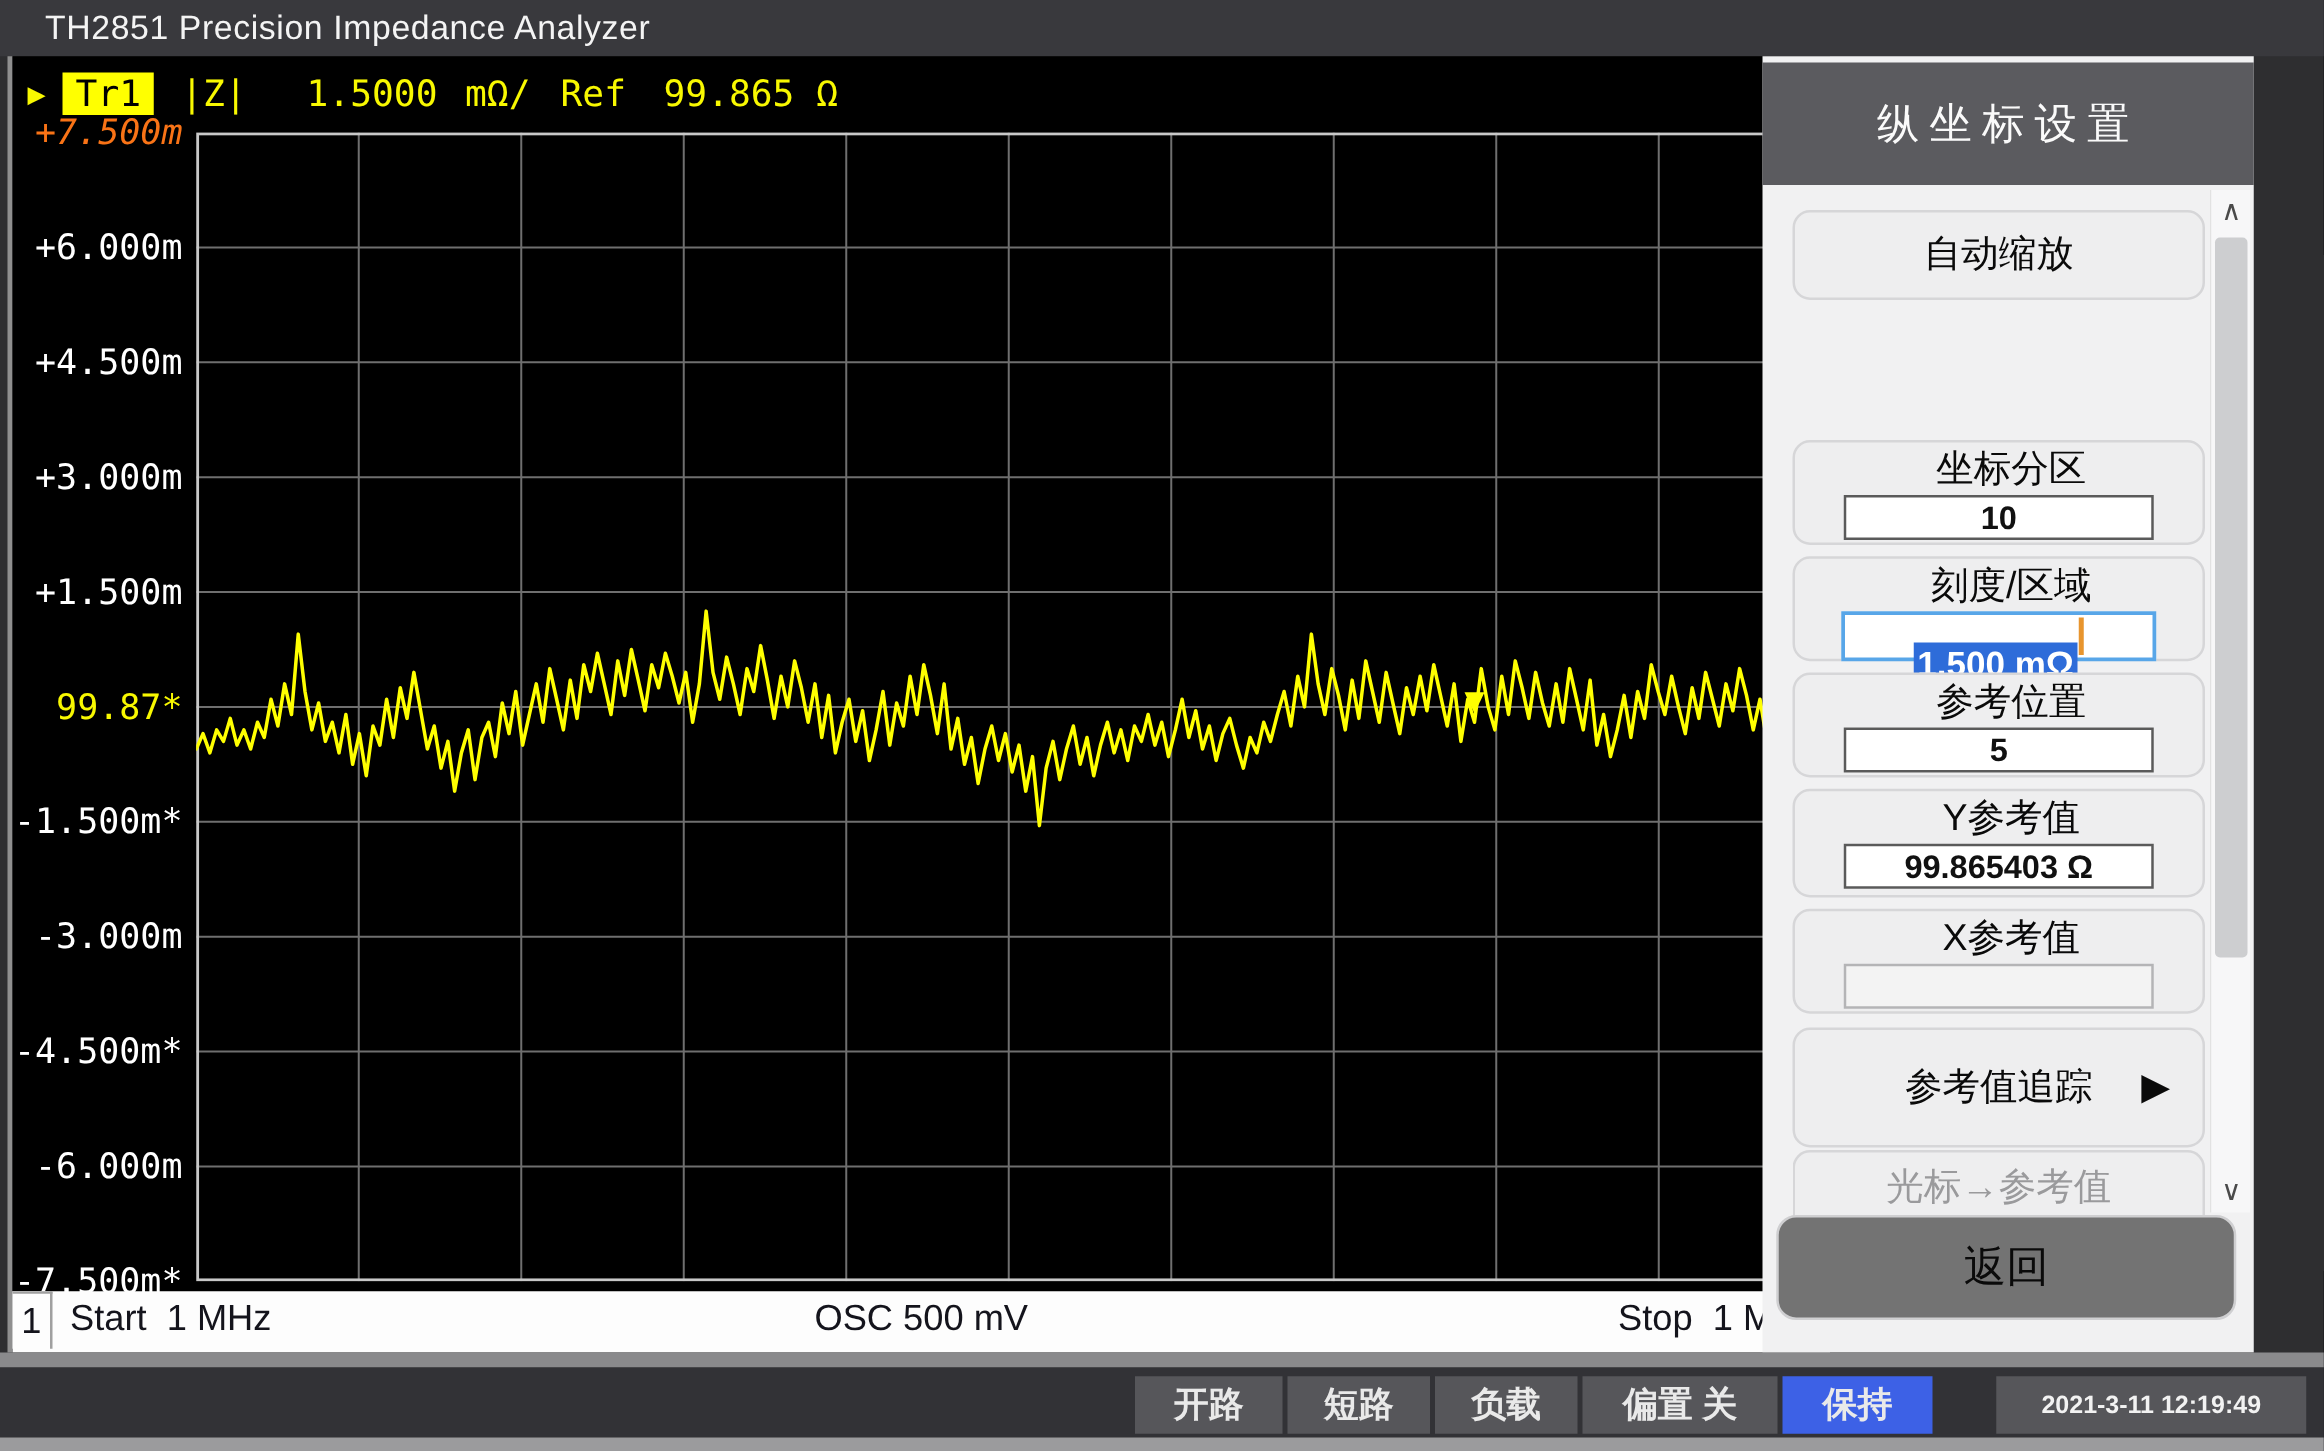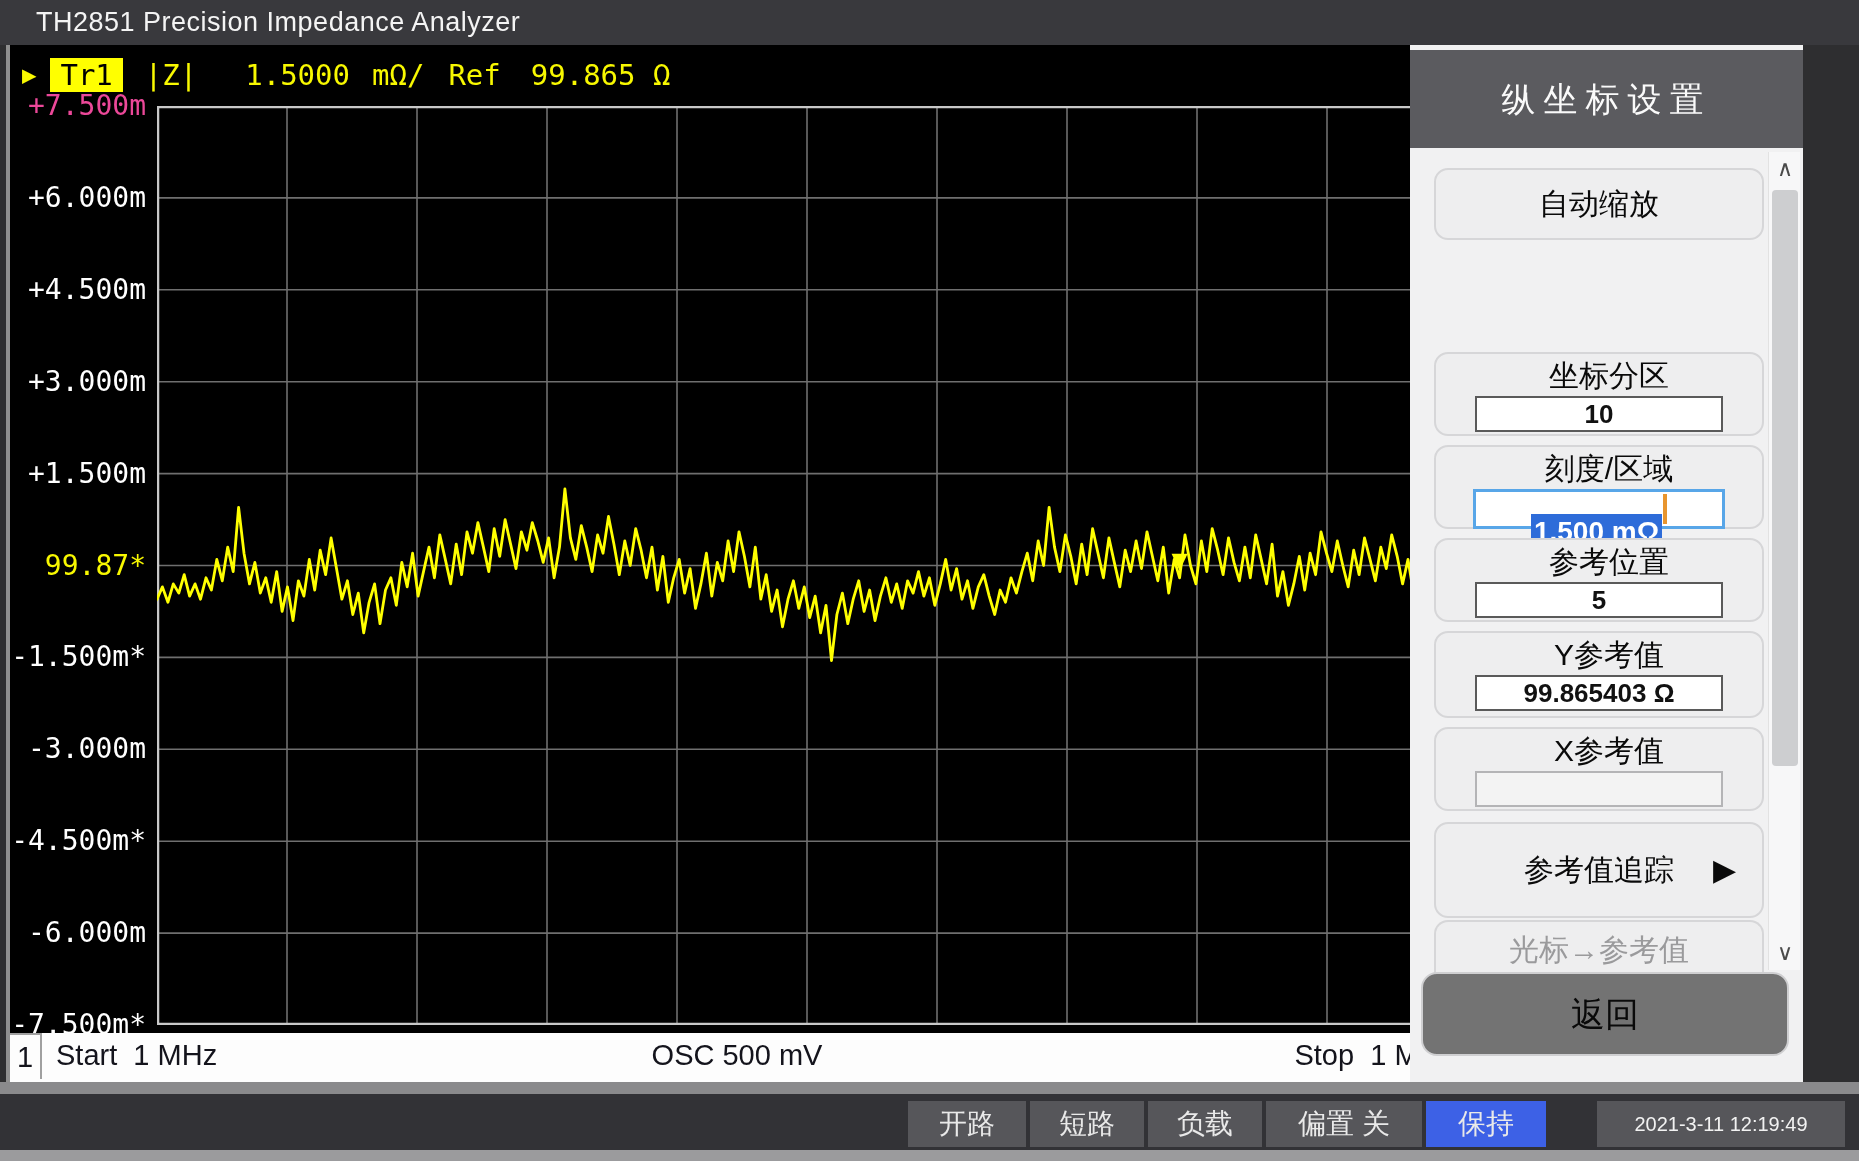--- a/index.html
+++ b/index.html
@@ -108,21 +108,21 @@
   }
   .sb-up, .sb-down {
     position:absolute; left:0; width:32px; height:34px; text-align:center;
     color:#4a4a4a; font-size:22px; line-height:34px; cursor:pointer;
   }
   .sb-up { top:0; } .sb-down { bottom:0; }
   .sb-thumb { position:absolute; left:3px; top:38px; width:26px; height:576px;
     background:#cdced0; border-radius:4px; }
   
   .divider { position:absolute; left:0; top:1082px; width:1859px; height:12px; background:#8a8a8c; }
-  .bottom-bar { position:absolute; left:0; top:1094px; width:1859px; height:56px; background:#323236; }
+  .bottom-bar { position:absolute; left:0; top:1094px; width:1859px; height:56px; background:#323236;font-weight:bold; }
   #status-buttons { position:absolute; left:908px; top:7px; display:flex; gap:4px; }
   .sbtn {
     height:46px; line-height:46px; text-align:center; background:#56565a;
     color:#e9e9e9; font-size:28px; white-space:pre; cursor:pointer;
   }
   .datetime {
     position:absolute; left:1597px; top:7px; width:248px; height:46px; line-height:46px;
     background:#56565a; color:#f2f2f2; font-size:20px; text-align:center;
   }
   .footer-strip { position:absolute; left:0; top:1150px; width:1859px; height:11px; background:#9b9b9d; }
@@ -141,21 +141,21 @@
     <span class="cursor">▶</span>
     <span class="badge">Tr1</span>
     <span class="ti-zparam">|Z|</span>
     <span class="ti-scale">1.5000</span>
     <span class="ti-unit">mΩ/</span>
     <span class="ti-ref">Ref</span>
     <span class="ti-refval">99.865 Ω</span>
   </div>
 
   <div id="y-labels">
-      <div class="ylab" style="top: -15px; color: #ec4899;">+7.500m</div>
+      <div class="ylab" style="top: -15px; color: #f97316; font-style: italic;">+7.500m</div>
       <div class="ylab" style="top: 76.9px; color: rgb(255, 255, 255);">+6.000m</div>
       <div class="ylab" style="top: 168.8px; color: rgb(255, 255, 255);">+4.500m</div>
       <div class="ylab" style="top: 260.7px; color: rgb(255, 255, 255);">+3.000m</div>
       <div class="ylab" style="top: 352.6px; color: rgb(255, 255, 255);">+1.500m</div>
       <div class="ylab" style="top: 444.5px; color: rgb(248, 248, 0);">99.87*</div>
       <div class="ylab" style="top: 536.4px; color: rgb(255, 255, 255);">-1.500m*</div>
       <div class="ylab" style="top: 628.3px; color: rgb(255, 255, 255);">-3.000m</div>
       <div class="ylab" style="top: 720.2px; color: rgb(255, 255, 255);">-4.500m*</div>
       <div class="ylab" style="top: 812.1px; color: rgb(255, 255, 255);">-6.000m</div>
       <div class="ylab" style="top: 904px; color: rgb(255, 255, 255);">-7.500m*</div>

